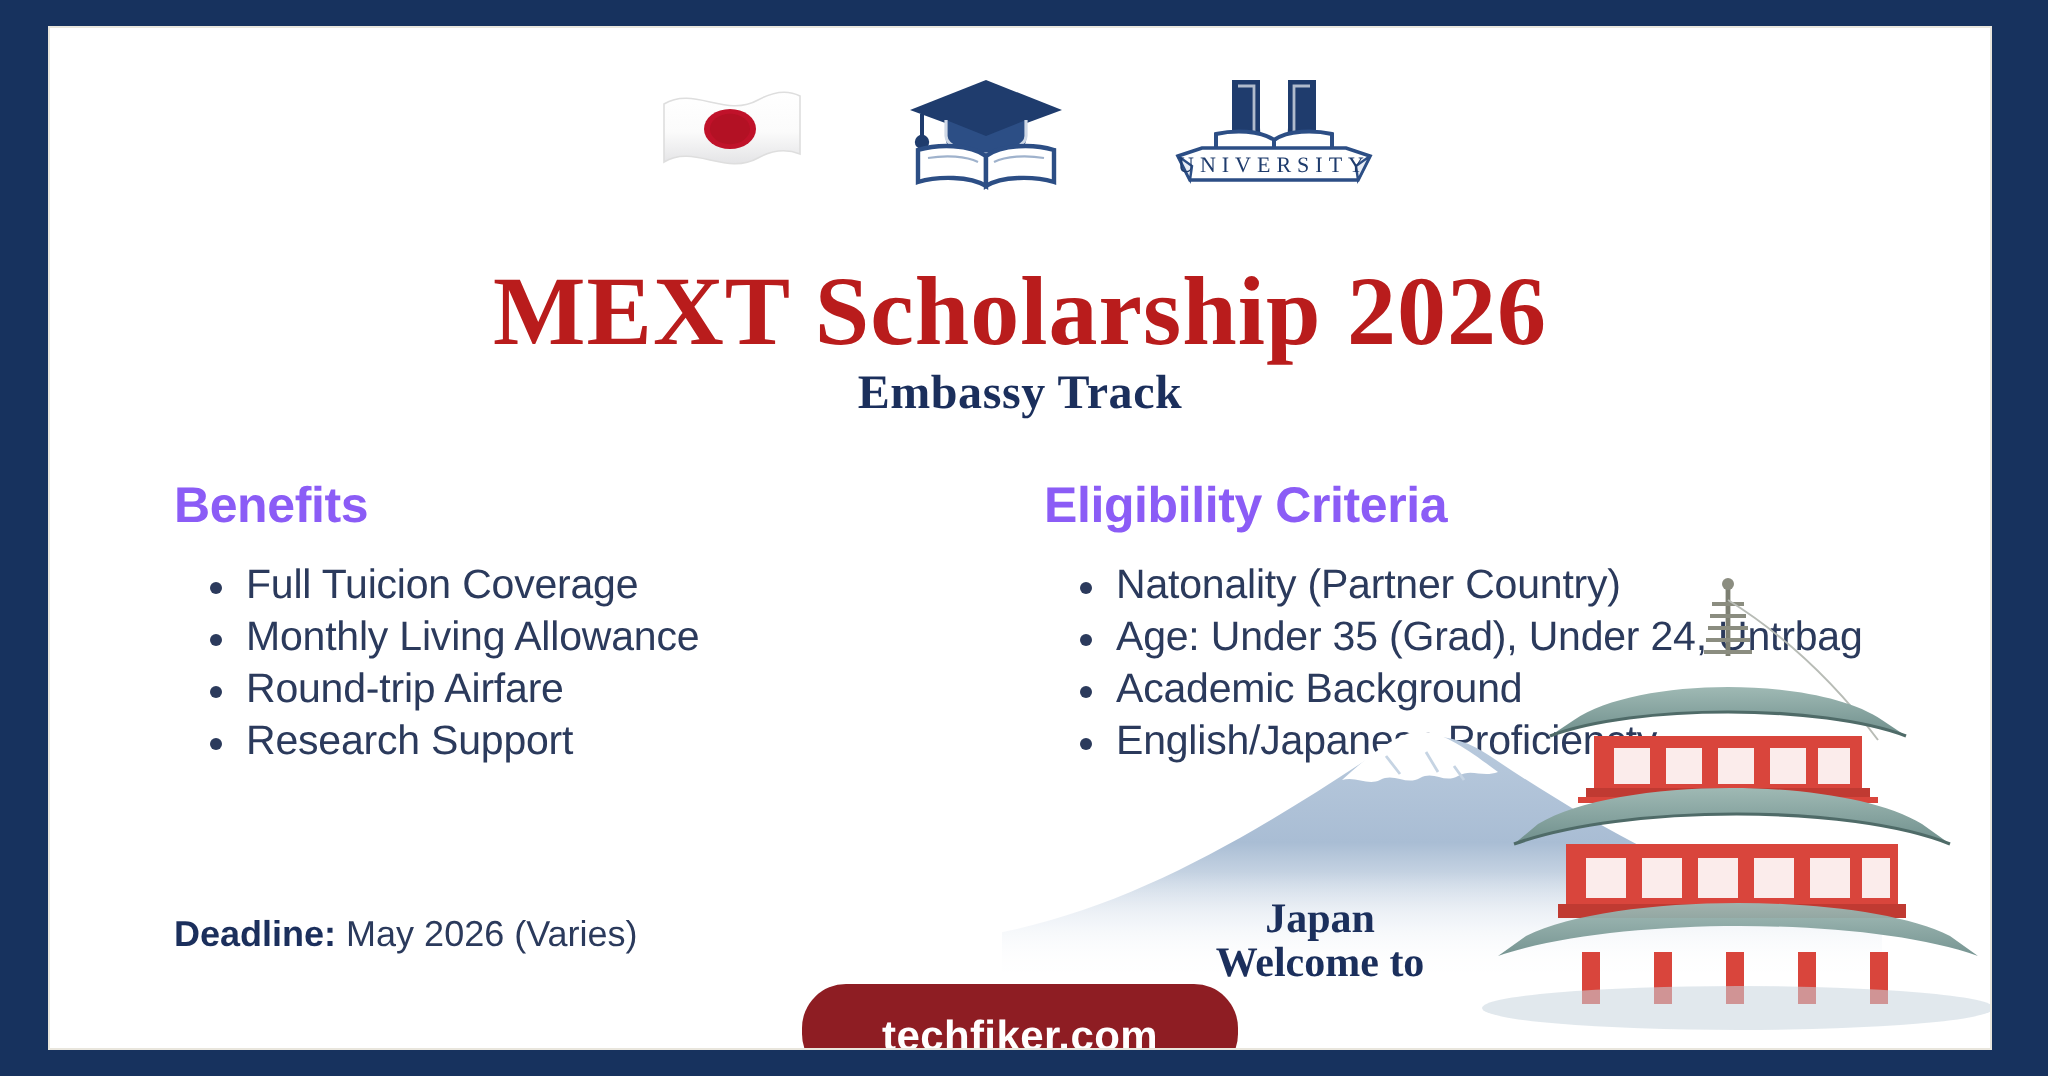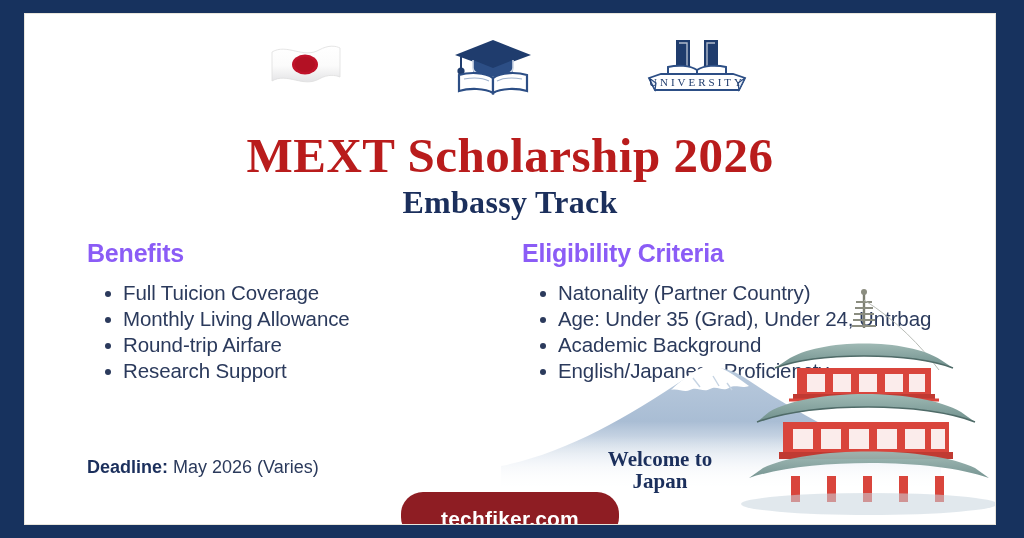--- a/index.html
+++ b/index.html
@@ -38,21 +38,21 @@
   
   #icon-row {
     position: absolute;
     left: 0;
     top: 16px;
     width: 100%;
     height: 70px;
     display: flex;
     justify-content: center;
     align-items: center;
-    gap: 108px;
+    gap: 48px;
   }
   .icon-slot { display: block; line-height: 0; }
 
   
   #title {
     position: absolute;
     top: 113px;
     left: 0;
     width: 100%;
     text-align: center;
@@ -64,21 +64,21 @@
     white-space: nowrap;
   }
   #subtitle {
     position: absolute;
     top: 170px;
     left: 0;
     width: 100%;
     text-align: center;
     font-family: "Liberation Serif", serif;
     font-weight: bold;
-    font-size: 32px;
+    font-size: 24px;
     letter-spacing: 0.3px;
     color: #1b2f5c;
   }
 
   
   .col { position: absolute; top: 225px; }
   #col-benefits { left: 62px; width: 400px; }
   #col-eligibility { left: 497px; width: 520px; }
 
   .col-heading {
@@ -330,20 +330,20 @@
           <rect x="362" y="190" width="9" height="26"></rect>
           <rect x="398" y="190" width="9" height="26"></rect>
           <rect x="434" y="190" width="9" height="26"></rect>
         </g>
 
         <ellipse cx="368" cy="218" rx="128" ry="11" fill="#c9d6de" opacity="0.55"></ellipse>
       </g>
     </svg>
 
     <div id="welcome">
+      <div>Japan</div>
       <div>Welcome to</div>
-      <div>Japan</div>
     </div>
 
     <div id="badge">techfiker.com</div>
 
   </div>
 </div>
 
 </body></html>

